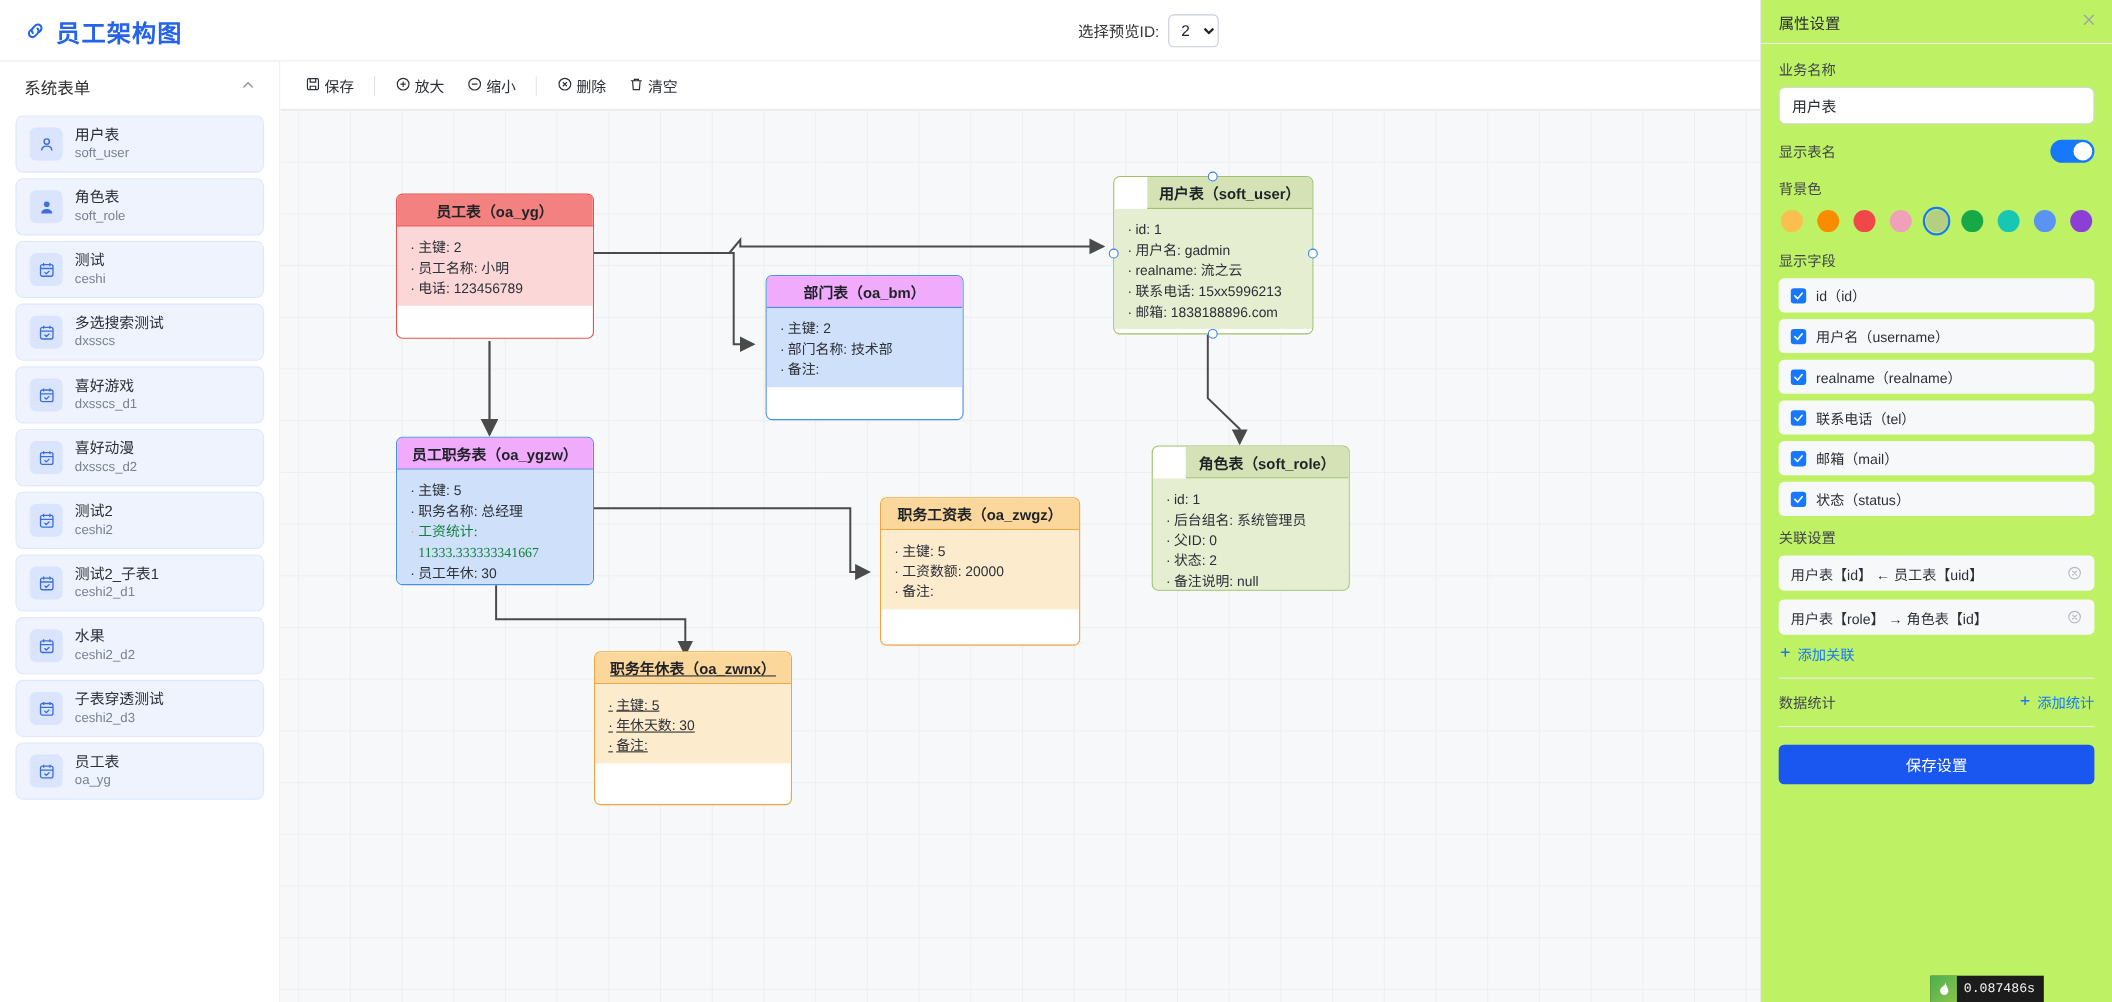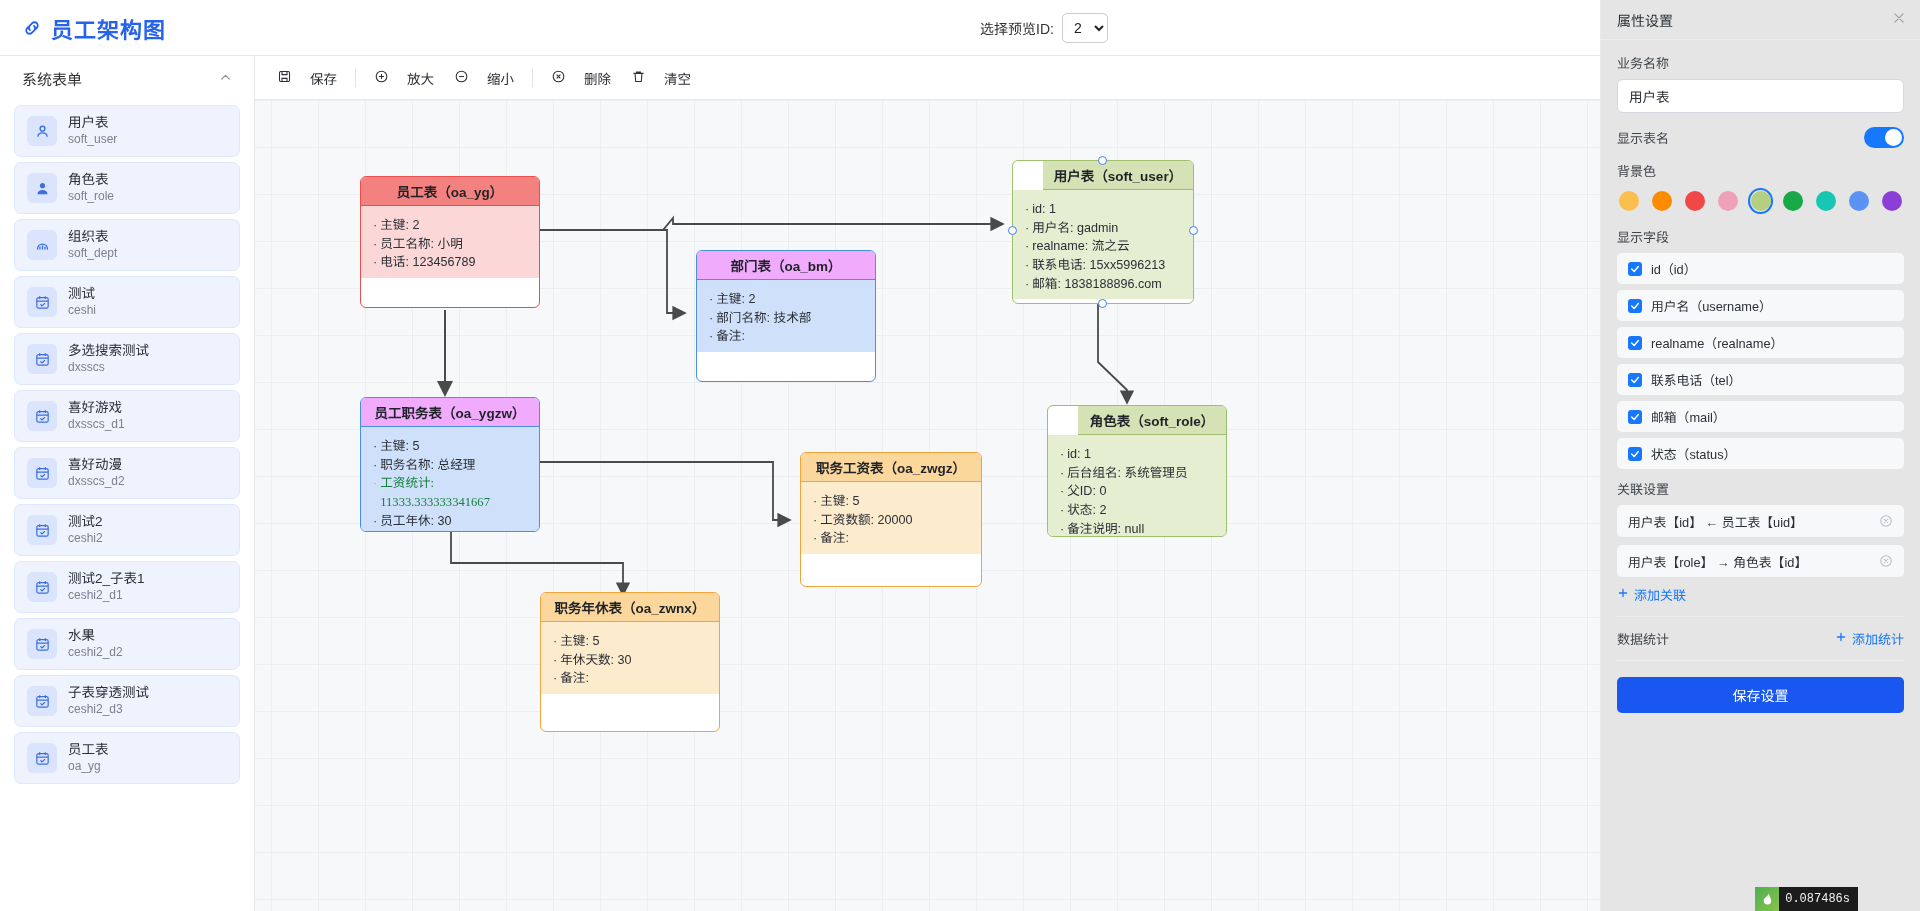--- a/index.html
+++ b/index.html
@@ -70,21 +70,21 @@
   .canvas-wrap {
     position: absolute; left: 255px; top: 56px;
     width: 1345px; height: 855px; background: #fff;
   }
   .toolbar {
     position: absolute; left: 0; top: 0; width: 1345px; height: 44px;
     background: #fff; border-bottom: 1px solid #e8e8e8;
     display: flex; align-items: center; padding-left: 12px; gap: 0px;
   }
   .tb-btn {
-    display: flex; align-items: center; gap: 18px;
+    display: flex; align-items: center; gap: 3px;
     font-size: 13.5px; color: #2b2f36; padding: 4px 10px; cursor: pointer;
     border-radius: 4px; white-space: nowrap;
   }
   .tb-sep { width: 1px; height: 18px; background: #e0e3e8; margin: 0 8px; }
 
   .canvas {
     position: absolute; left: 0; top: 44px; width: 1345px; height: 811px;
     background-color: #f7f8fa;
     background-image:
       linear-gradient(to right, #eceef1 1px, transparent 1px),
@@ -130,21 +130,21 @@
   .n-orange .node-body { background: #fdebcd; }
 
   .handle {
     position: absolute; width: 9px; height: 9px; border-radius: 50%;
     background: #fff; border: 1.6px solid #3b82f6; z-index: 6;
   }
 
   
   .panel {
     position: absolute; left: 1600px; top: 0; width: 320px; height: 911px;
-    background: #e5e5e5; border-left: 1px solid #e6e8eb;
+    background: #bef264; border-left: 1px solid #e6e8eb;
   }
   .panel-head {
     height: 40px; display: flex; align-items: center; justify-content: space-between;
     padding: 0 14px 0 16px; border-bottom: 1px solid #ededed;
   }
   .panel-title { font-size: 14px; color: #2b2f36; }
   .panel-close { color: #9aa0a8; font-size: 16px; cursor: pointer; line-height: 1; }
   .panel-body { padding: 0 16px; }
   .field-label { font-size: 13px; color: #40454d; margin: 13px 0 7px 0; }
   .text-input {
@@ -264,32 +264,20 @@
             <circle cx="12" cy="8" r="3.6"></circle>
             <path d="M5 20c0-3.8 3.1-5.8 7-5.8s7 2 7 5.8z"></path>
           </svg>
       </span>
       <span class="side-item-texts">
         <span class="side-item-name">角色表</span>
         <span class="side-item-code">soft_role</span>
       </span>
     </div>
 
-    <div class="side-item">
-      <span class="side-item-icon">
-        <svg width="17" height="17" viewBox="0 0 24 24" fill="none" stroke="#3b6fe0" stroke-width="1.8" stroke-linecap="round">
-            <path d="M5 17c0-4 3.1-7 7-7s7 3 7 7"></path>
-            <path d="M8.4 17v-3.2M12 17v-4.4M15.6 17v-3.2"></path>
-          </svg>
-      </span>
-      <span class="side-item-texts">
-        <span class="side-item-name">组织表</span>
-        <span class="side-item-code">soft_dept</span>
-      </span>
-    </div>
 
 
     <div id="biz-items">
         <div class="side-item">
           <span class="side-item-icon">
             <svg width="17" height="17" viewBox="0 0 24 24" fill="none" stroke="#3b6fe0" stroke-width="1.7">
               <rect x="4" y="5" width="16" height="15" rx="2.5"></rect>
               <path d="M8 3v4M16 3v4M4 10h16"></path>
               <path d="M9.5 15l1.8 1.8L15 13.5" stroke-linecap="round"></path>
             </svg>
@@ -604,21 +592,21 @@
               <span class="dot">·</span>
               <span>状态: 2</span>
             </div>
           <div class="node-row">
               <span class="dot">·</span>
               <span>备注说明: null</span>
             </div>
         </div>
       </div>
 
-      <div class="node n-orange" style="left:285px; top:492px; width:180px; height:140px;">
+      <div class="node n-orange" style="left:285px; top:492px; width:180px; height:140px;text-decoration:underline;">
         <div class="node-head">职务年休表（oa_zwnx）</div>
         <div class="node-body">
           <div class="node-row">
               <span class="dot">·</span>
               <span>主键: 5</span>
             </div>
           <div class="node-row">
               <span class="dot">·</span>
               <span>年休天数: 30</span>
             </div>

